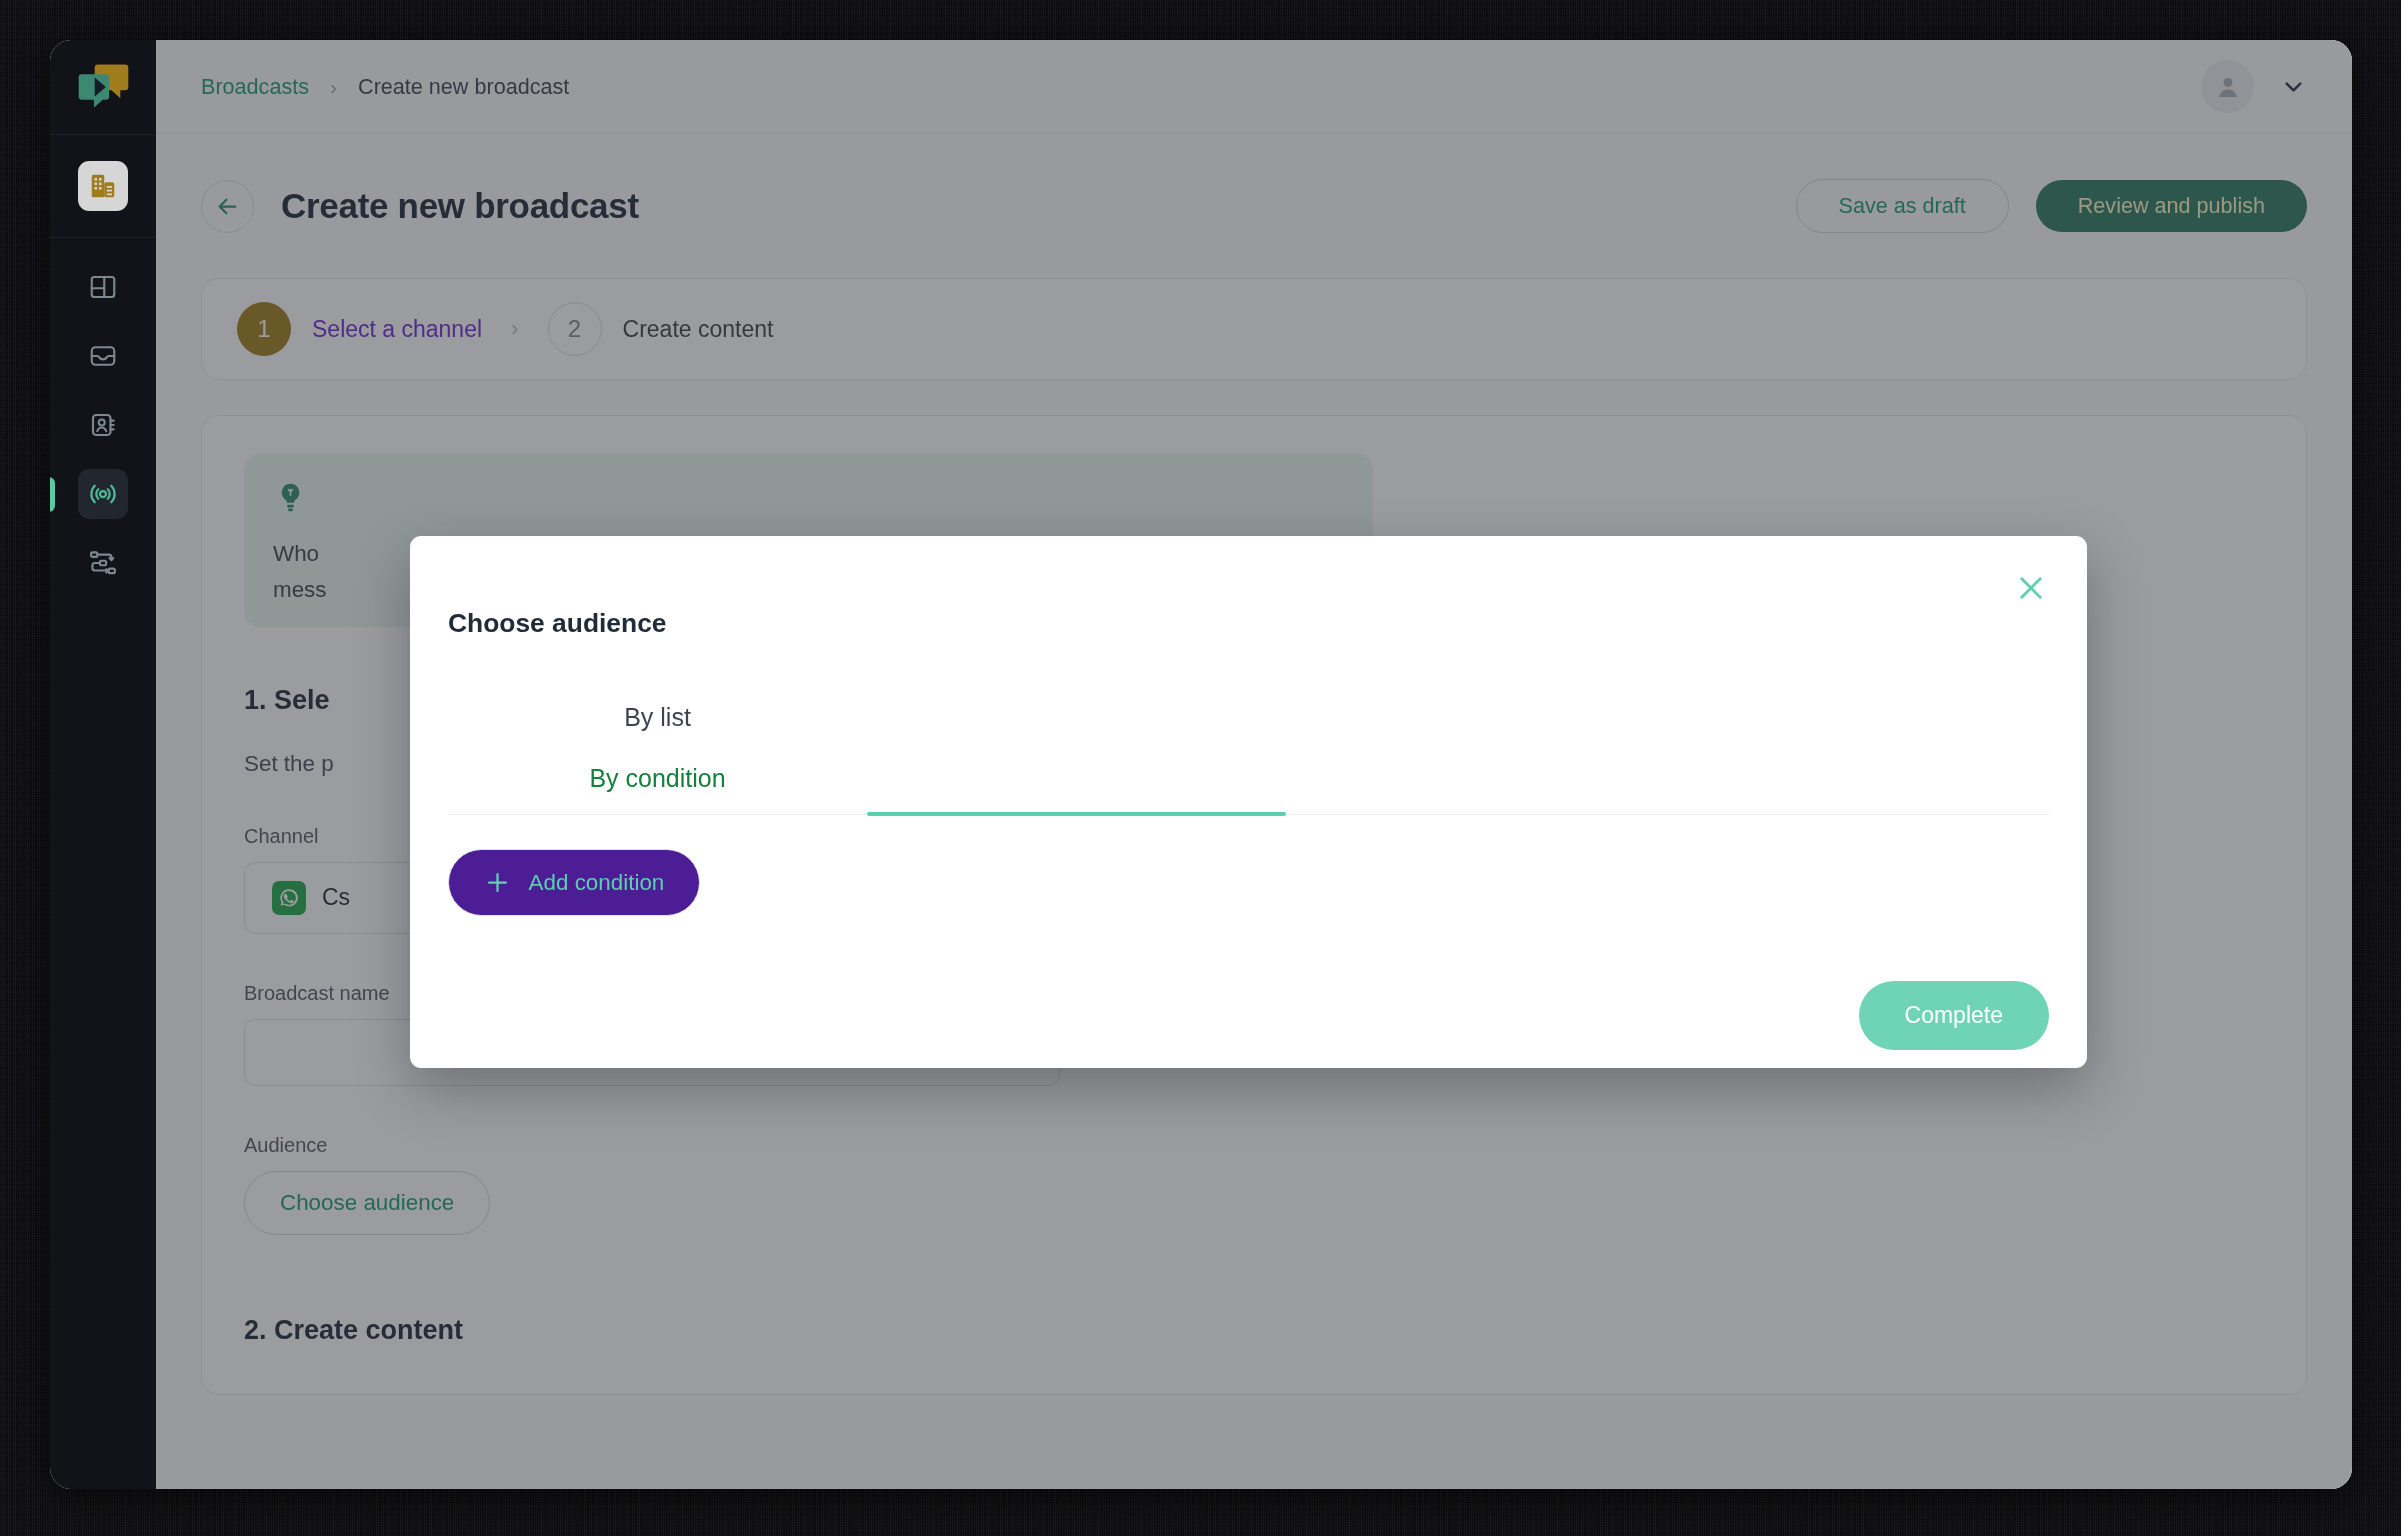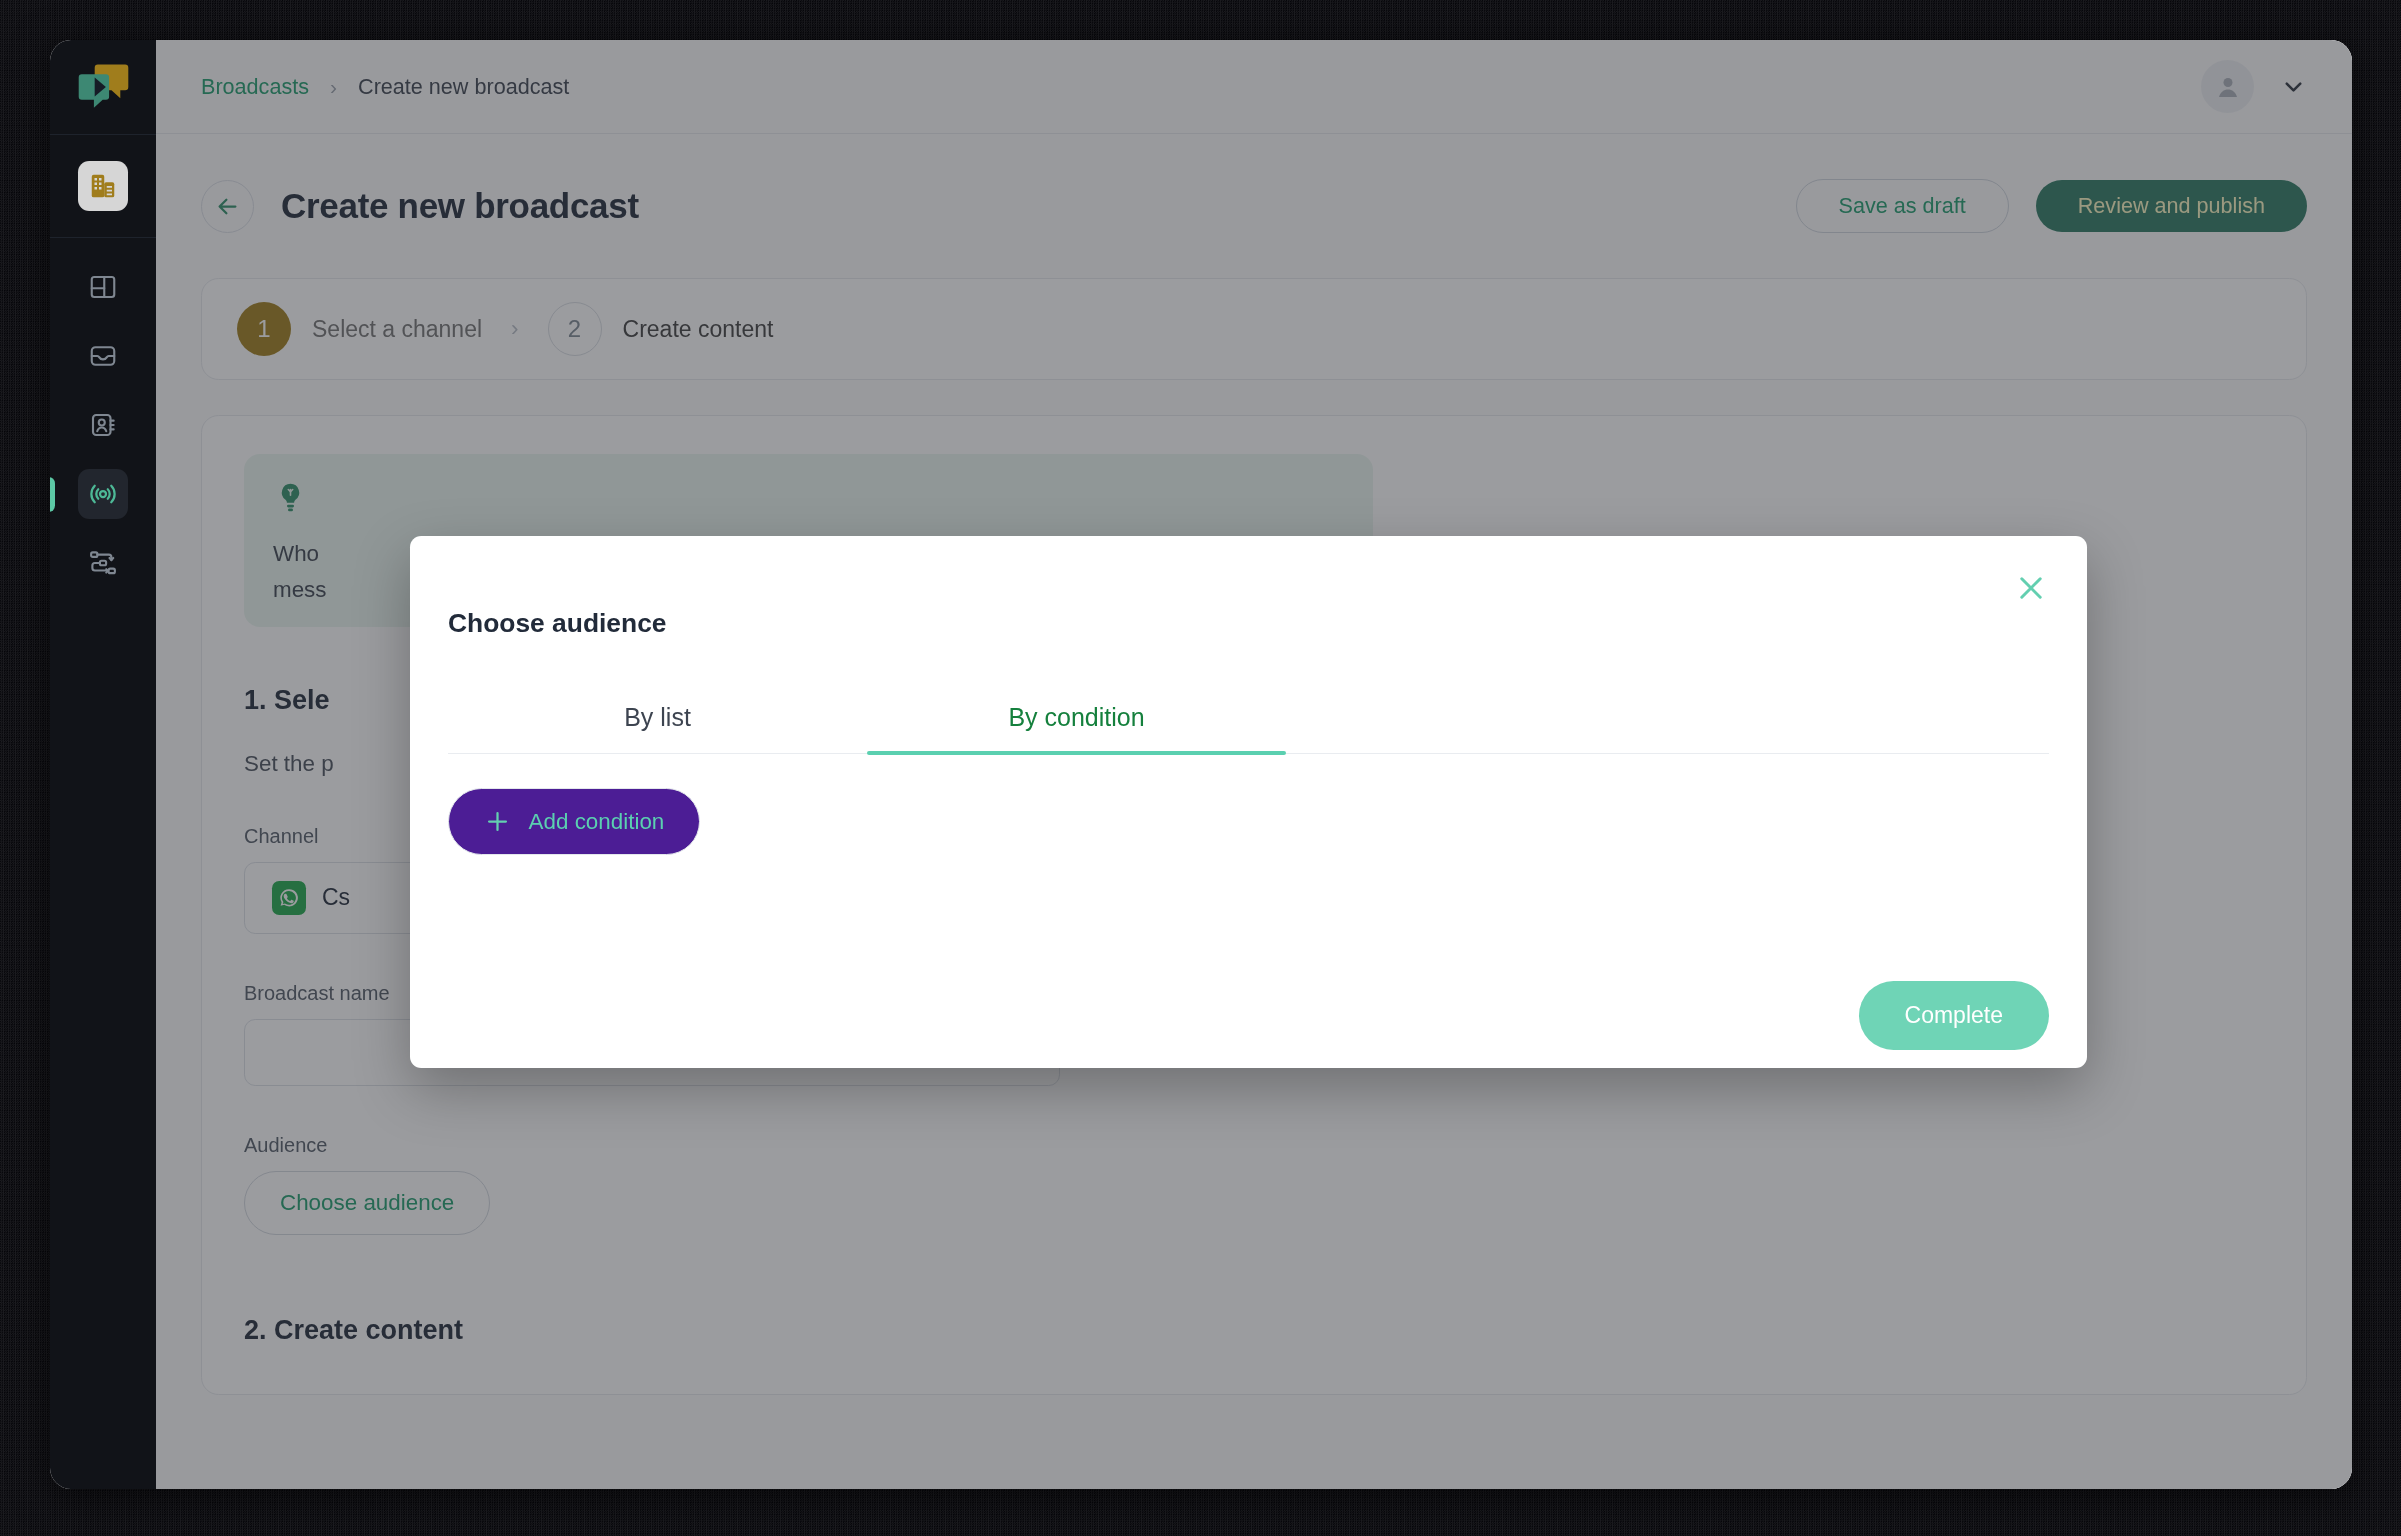--- a/index.html
+++ b/index.html
@@ -115,21 +115,21 @@
   }
   .step { display:flex; align-items:center; cursor:pointer; }
   .step-num {
     width:54px; height:54px; border-radius:50%;
     display:flex; align-items:center; justify-content:center;
     font-size:24px;
   }
   .step-num.done { background:#a07d1c; color:#fff; }
   .step-num.todo { border:1.2px solid #d9dde3; color:#7d8893; }
   .step-label { font-size:23px; margin-left:21px; }
-  .step-label.done { color:#737373; }
+  .step-label.done { color:#6d28d9; }
   .step-label.todo { color:#404040; }
   .step-arrow { margin:0 29px; color:#b9bfc8; font-size:22.4px; }
 
   
   #maincard {
     margin:35px 45px 0 45px;
     border:1.2px solid #e6e8ec; border-radius:17.6px;
     background:#fff; padding:38px 42px 48px 42px;
     min-height:961px;
   }
@@ -172,20 +172,21 @@
   #modal-close {
     position:absolute; right:34px; top:29px;
     width:45px; height:45px; cursor:pointer;
     display:flex; align-items:center; justify-content:center;
     background:transparent; border:none;
   }
   #modal-title { font-size:26.4px; font-weight:700; color:#222b3a; padding-top:72px; }
   #tabs {
     margin-top:53px; display:flex; position:relative;
     border-bottom:1.6px solid #e9ecf0;
+    flex-direction:column;
   }
   .tab {
     width:419px; text-align:center; font-size:25px;
     padding:11.2px 0 21px 0; cursor:pointer; background:transparent; border:none;
     font-family:"Liberation Sans", sans-serif;
   }
   .tab.inactive { color:#3d4450; }
   .tab.active { color:#15803d; }
   .tab.active::after {
     content:""; position:absolute; bottom:-1.6px; left:419px;

